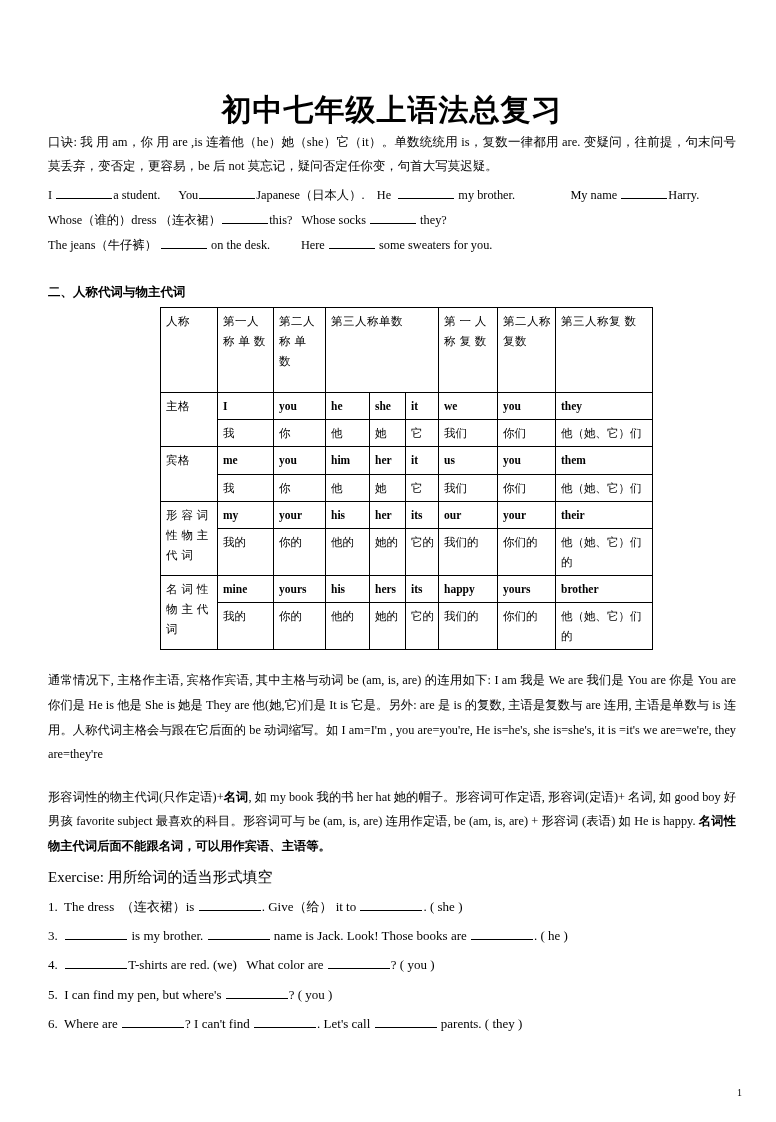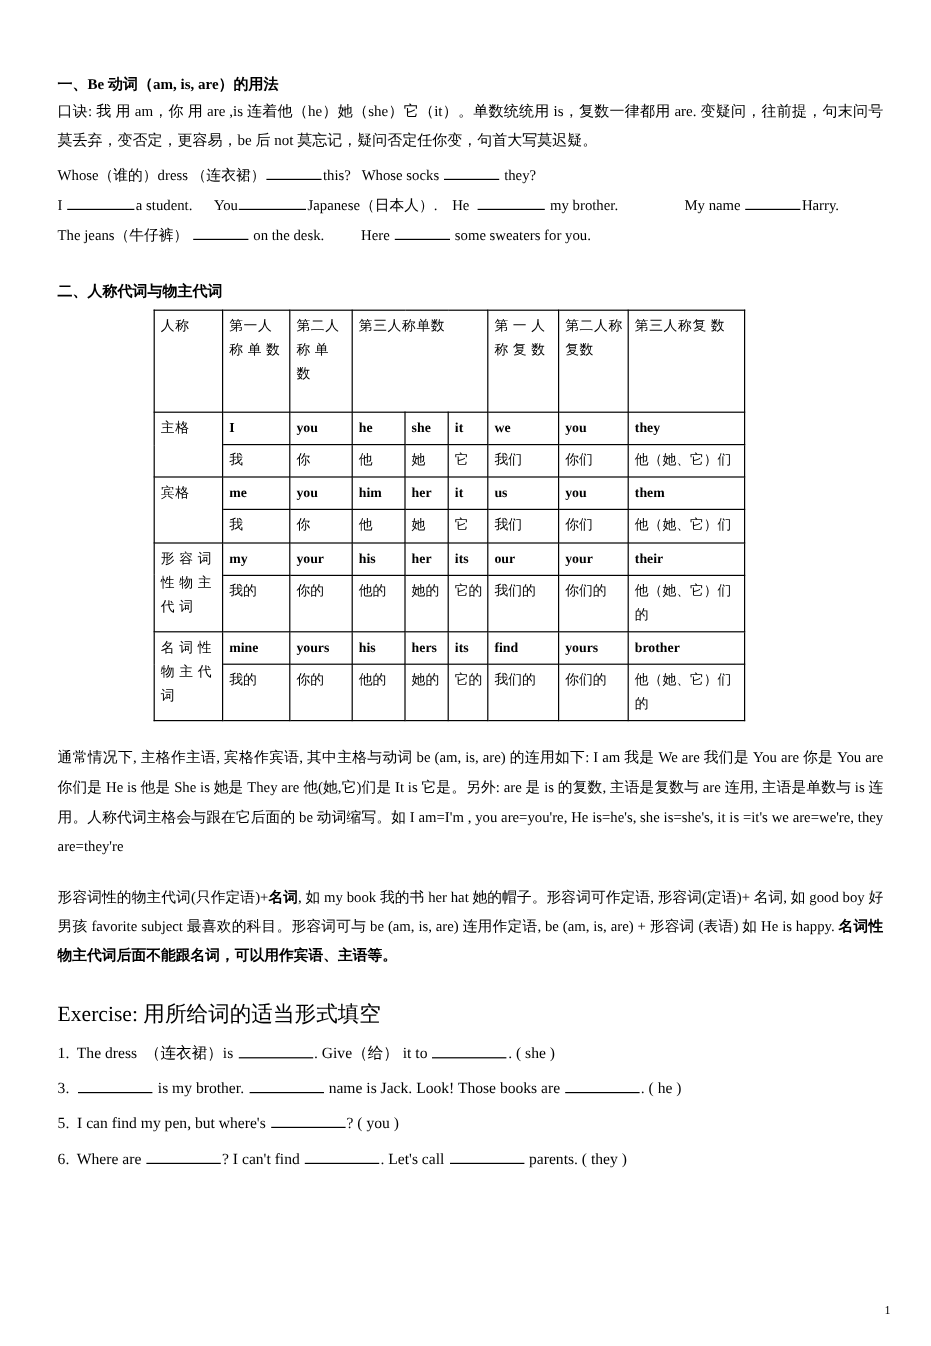--- a/index.html
+++ b/index.html
@@ -70,21 +70,21 @@
     margin: 0 1px;
   }
   .bl-m  { width: 46px; }
   .bl-l  { width: 56px; }
   .bl-xl { width: 62px; }
 
   
   .tbl-wrap { margin-top: 6px; }
   table.pron {
     border-collapse: collapse;
-    margin-left: 80px;
+    margin-left: 112px;
     width: 492px;
     table-layout: fixed;
     font-size: 11.5px;
   }
   table.pron td {
     border: 1px solid #000;
     padding: 3px 4px 3px 5px;
     vertical-align: top;
     line-height: 1.75;
     word-break: break-all;
@@ -115,23 +115,23 @@
     font-size: 12.3px;
     line-height: 2.0;
     text-align: justify;
     margin-top: 18px;
   }
   .para.tight { line-height: 1.98; }
   .b { font-weight: 700; }
 
   
   .ex-head {
-    font-size: 18px;
+    font-size: 15px;
     line-height: 2.0;
-    margin-top: 18px;
+    margin-top: 4px;
   }
   .ex-item {
     font-size: 13px;
     line-height: 2.25;
     white-space: pre;
   }
 
   
   .page-num {
     position: absolute;
@@ -139,28 +139,28 @@
     bottom: 24px;
     font-size: 10px;
   }
 </style>
 </head>
 <body>
 
 <div class="page">
   <div class="doc">
 
-
-    <div class="sec-head" id="section-one-head">一、Be 动词（am, is, are）的用法</div>
+    <div class="doc-title">初中七年级上语法总复习</div>
+
 
     <div class="mnemonic">口诀: 我 用 am，你 用 are ,is 连着他（he）她（she）它（it）。单数统统用 is，复数一律都用 are. 变疑问，往前提，句末问号莫丢弃，变否定，更容易，be 后 not 莫忘记，疑问否定任你变，句首大写莫迟疑。</div>
 
     <div class="fill-block" id="be-fill-lines">
+        <div class="fill-line"><span>I </span><span class="bl bl-l"></span><span>a student.      You</span><span class="bl bl-l"></span><span>Japanese（日本人）.    He  </span><span class="bl bl-l"></span><span> my brother.                  My name </span><span class="bl bl-m"></span><span>Harry.</span></div>
         <div class="fill-line"><span>Whose（谁的）dress （连衣裙）</span><span class="bl bl-m"></span><span>this?   Whose socks </span><span class="bl bl-m"></span><span> they?</span></div>
-        <div class="fill-line"><span>I </span><span class="bl bl-l"></span><span>a student.      You</span><span class="bl bl-l"></span><span>Japanese（日本人）.    He  </span><span class="bl bl-l"></span><span> my brother.                  My name </span><span class="bl bl-m"></span><span>Harry.</span></div>
         <div class="fill-line"><span>The jeans（牛仔裤） </span><span class="bl bl-m"></span><span> on the desk.          Here </span><span class="bl bl-m"></span><span> some sweaters for you.</span></div>
       </div>
 
     <div class="sec-head" id="section-two-head">二、人称代词与物主代词</div>
 
     <div class="tbl-wrap">
       <table class="pron" id="pronoun-table">
         <colgroup>
           <col class="col-lbl">
             <col class="col-1s">
@@ -245,21 +245,21 @@
               <td class="cn">你们的</td>
               <td class="cn">他（她、它）们的</td>
             </tr>
             <tr>
               <td class="lbl" rowspan="2">名 词 性 物 主 代 词</td>
               <td class="en">mine</td>
               <td class="en">yours</td>
               <td class="en">his</td>
               <td class="en">hers</td>
               <td class="en">its</td>
-              <td class="en">find</td>
+              <td class="en">happy</td>
               <td class="en">yours</td>
               <td class="en">brother</td>
             </tr>
             <tr>
               <td class="cn">我的</td>
               <td class="cn">你的</td>
               <td class="cn">他的</td>
               <td class="cn">她的</td>
               <td class="cn">它的</td>
               <td class="cn">我们的</td>
@@ -272,20 +272,21 @@
 
     <div class="para" id="para-1">通常情况下, 主格作主语, 宾格作宾语, 其中主格与动词 be (am, is, are) 的连用如下: I am  我是 We are 我们是 You are 你是 You are 你们是 He is 他是 She is  她是 They are  他(她,它)们是 It is 它是。另外: are  是  is  的复数, 主语是复数与 are 连用, 主语是单数与 is 连用。人称代词主格会与跟在它后面的 be 动词缩写。如 I am=I'm , you are=you're, He is=he's, she is=she's, it is =it's we are=we're, they are=they're</div>
 
     <div class="para tight"><span>形容词性的物主代词(只作定语)+</span><span class="b">名词</span><span>, 如 my book  我的书  her hat  她的帽子。形容词可作定语, 形容词(定语)+  名词, 如 good boy 好男孩 favorite subject 最喜欢的科目。形容词可与  be (am, is, are)  连用作定语, be (am, is, are) +  形容词 (表语) 如 He is happy.  </span><span class="b">名词性物主代词后面不能跟名词，可以用作宾语、主语等。</span></div>
 
     <div class="ex-head">Exercise:   用所给词的适当形式填空</div>
 
     <div id="exercise-list">
         <div class="ex-item"><span>1.</span><span>  The dress  （连衣裙）is </span><span class="bl bl-xl"></span><span>. Give（给） it to </span><span class="bl bl-xl"></span><span>. ( she )</span></div>
         <div class="ex-item"><span>3.</span><span>  </span><span class="bl bl-xl"></span><span> is my brother. </span><span class="bl bl-xl"></span><span> name is Jack. Look! Those books are </span><span class="bl bl-xl"></span><span>. ( he )</span></div>
+        <div class="ex-item"><span>4.</span><span>  </span><span class="bl bl-xl"></span><span>T-shirts are red. (we)   What color are </span><span class="bl bl-xl"></span><span>? ( you )</span></div>
         <div class="ex-item"><span>5.</span><span>  I can find my pen, but where's </span><span class="bl bl-xl"></span><span>? ( you )</span></div>
         <div class="ex-item"><span>6.</span><span>  Where are </span><span class="bl bl-xl"></span><span>? I can't find </span><span class="bl bl-xl"></span><span>. Let's call </span><span class="bl bl-xl"></span><span> parents. ( they )</span></div>
       </div>
 
   </div>
 
   <div class="page-num">1</div>
 </div>
 
 </body></html>

